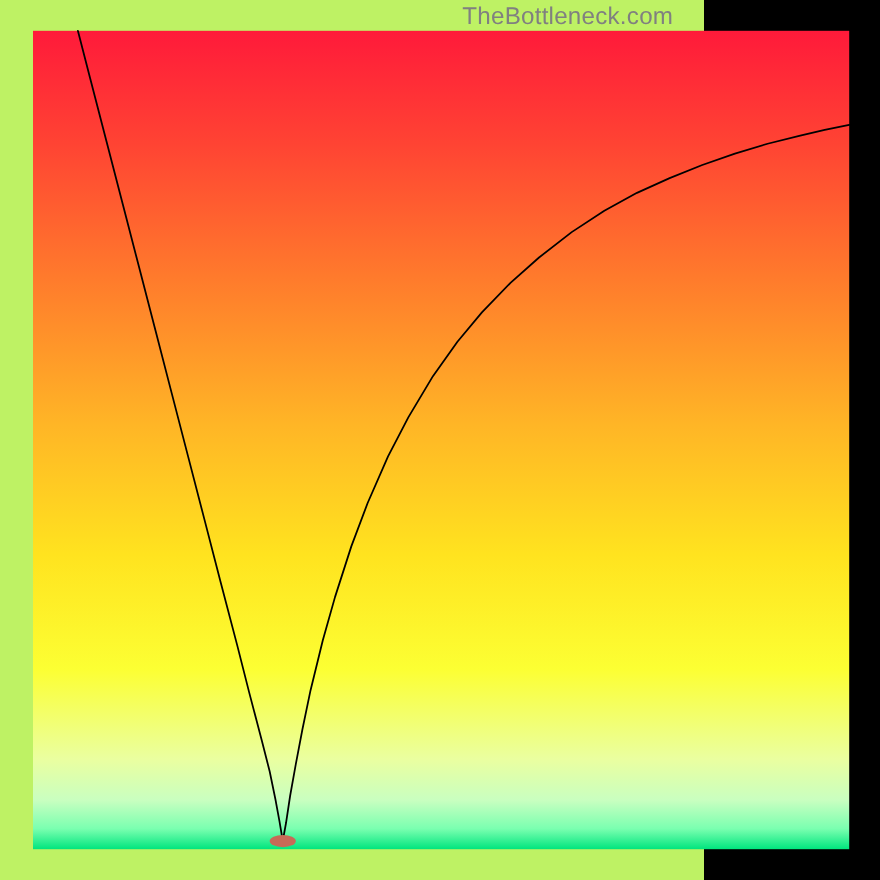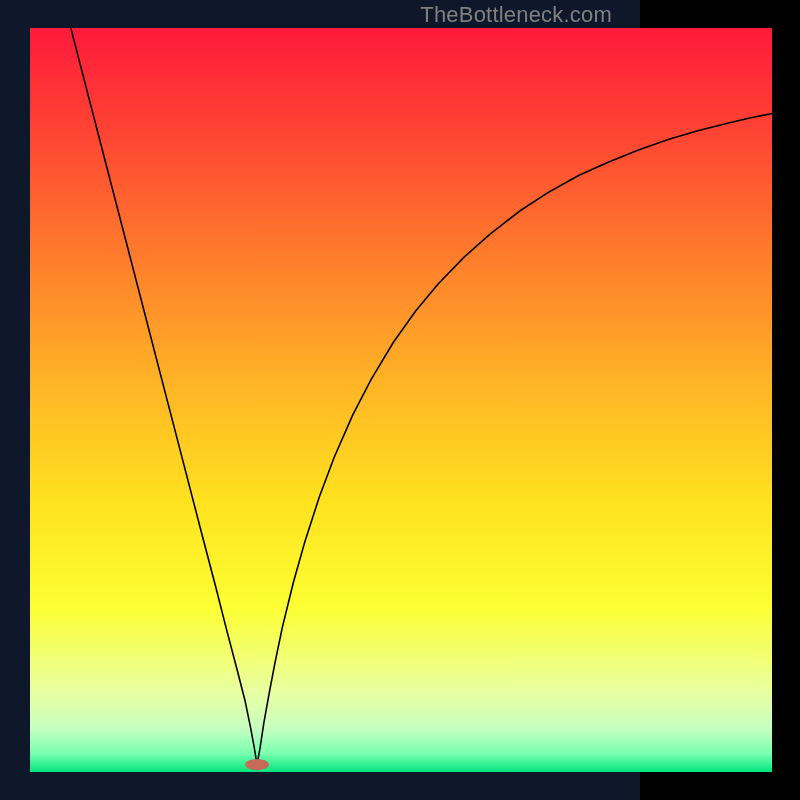--- a/index.html
+++ b/index.html
@@ -8,21 +8,21 @@
     width: 800px;
     height: 800px;
     background: #000;
     overflow: hidden;
     font-family: Arial, Helvetica, sans-serif;
   }
   .frame {
     position: relative;
     width: 640px;
     height: 800px;
-    background: #0f172a;
+    background: #bef264;
   }
   .watermark {
     position: absolute;
     top: 2px;
     right: 28px;
     color: #808080;
     font-size: 22px;
     letter-spacing: 0.2px;
     z-index: 10;
   }

